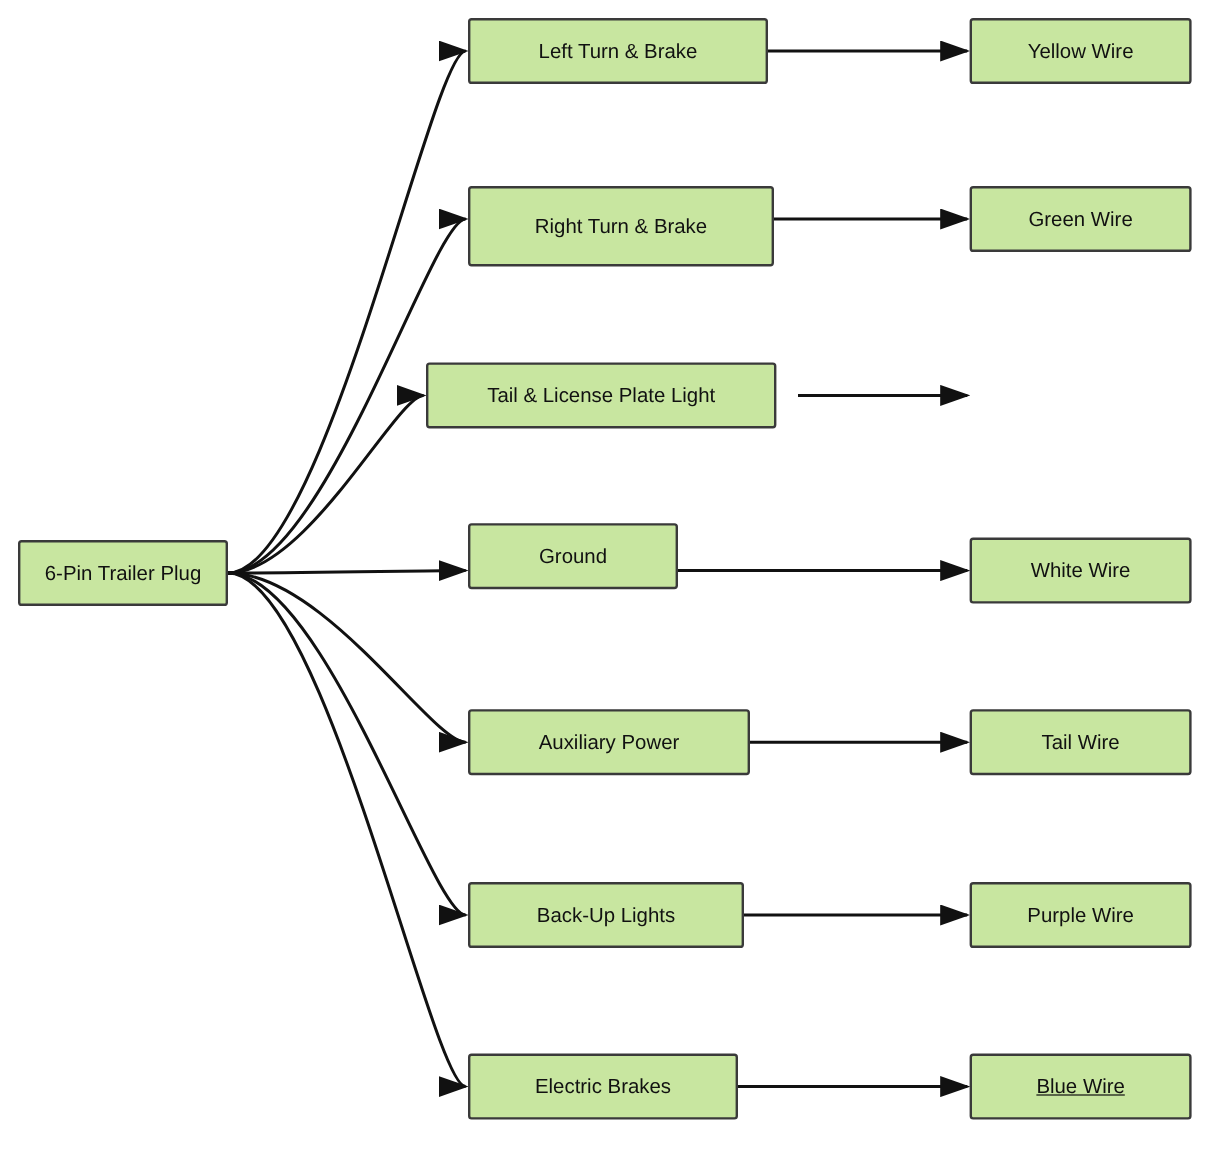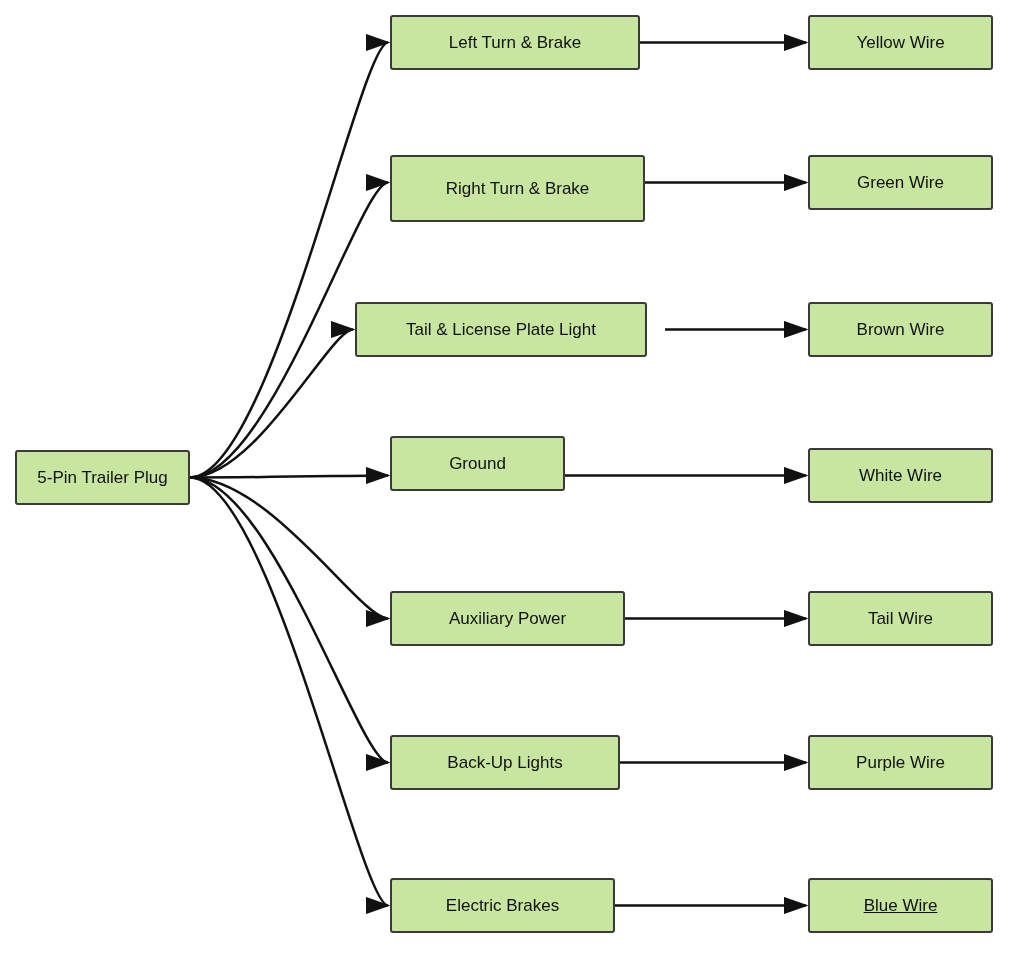--- a/index.html
+++ b/index.html
@@ -54,30 +54,29 @@
       <path fill="none" stroke="#111" stroke-width="2.5" d="M640,42.5 L806,42.5" marker-end="url(#arrowhead)"></path>
       <path fill="none" stroke="#111" stroke-width="2.5" d="M645,182.5 L806,182.5" marker-end="url(#arrowhead)"></path>
       <path fill="none" stroke="#111" stroke-width="2.5" d="M665,329.5 L806,329.5" marker-end="url(#arrowhead)"></path>
       <path fill="none" stroke="#111" stroke-width="2.5" d="M565,475.5 L806,475.5" marker-end="url(#arrowhead)"></path>
       <path fill="none" stroke="#111" stroke-width="2.5" d="M625,618.5 L806,618.5" marker-end="url(#arrowhead)"></path>
       <path fill="none" stroke="#111" stroke-width="2.5" d="M620,762.5 L806,762.5" marker-end="url(#arrowhead)"></path>
       <path fill="none" stroke="#111" stroke-width="2.5" d="M615,905.5 L806,905.5" marker-end="url(#arrowhead)"></path>
     </svg>
 
   <div class="node-box" id="source-node" style="left:15px; top:450px; width:175px; height:55px;">
-    <span>5-Pin Trailer Plug</span>
+    <span>6-Pin Trailer Plug</span>
   </div>
 
 <div class="node-box" style="left: 390px; top: 15px; width: 250px; height: 55px;">Left Turn &amp; Brake</div>
     <div class="node-box" style="left: 390px; top: 155px; width: 255px; height: 67px;">Right Turn &amp; Brake</div>
     <div class="node-box" style="left: 355px; top: 302px; width: 292px; height: 55px;">Tail &amp; License Plate Light</div>
     <div class="node-box" style="left: 390px; top: 436px; width: 175px; height: 55px;">Ground</div>
     <div class="node-box" style="left: 390px; top: 591px; width: 235px; height: 55px;">Auxiliary Power</div>
     <div class="node-box" style="left: 390px; top: 735px; width: 230px; height: 55px;">Back-Up Lights</div>
     <div class="node-box" style="left: 390px; top: 878px; width: 225px; height: 55px;">Electric Brakes</div>
     <div class="node-box" style="left: 808px; top: 15px; width: 185px; height: 55px;">Yellow Wire</div>
     <div class="node-box" style="left: 808px; top: 155px; width: 185px; height: 55px;">Green Wire</div>
-    <div class="node-box" style="left: 808px; top: 302px; width: 185px; height: 55px;">Brown Wire</div>
     <div class="node-box" style="left: 808px; top: 448px; width: 185px; height: 55px;">White Wire</div>
     <div class="node-box" style="left: 808px; top: 591px; width: 185px; height: 55px;">Tail Wire</div>
     <div class="node-box" style="left: 808px; top: 735px; width: 185px; height: 55px;">Purple Wire</div>
     <div class="node-box" style="left: 808px; top: 878px; width: 185px; height: 55px; text-decoration: underline;">Blue Wire</div>
   </div>
 
 </body></html>

